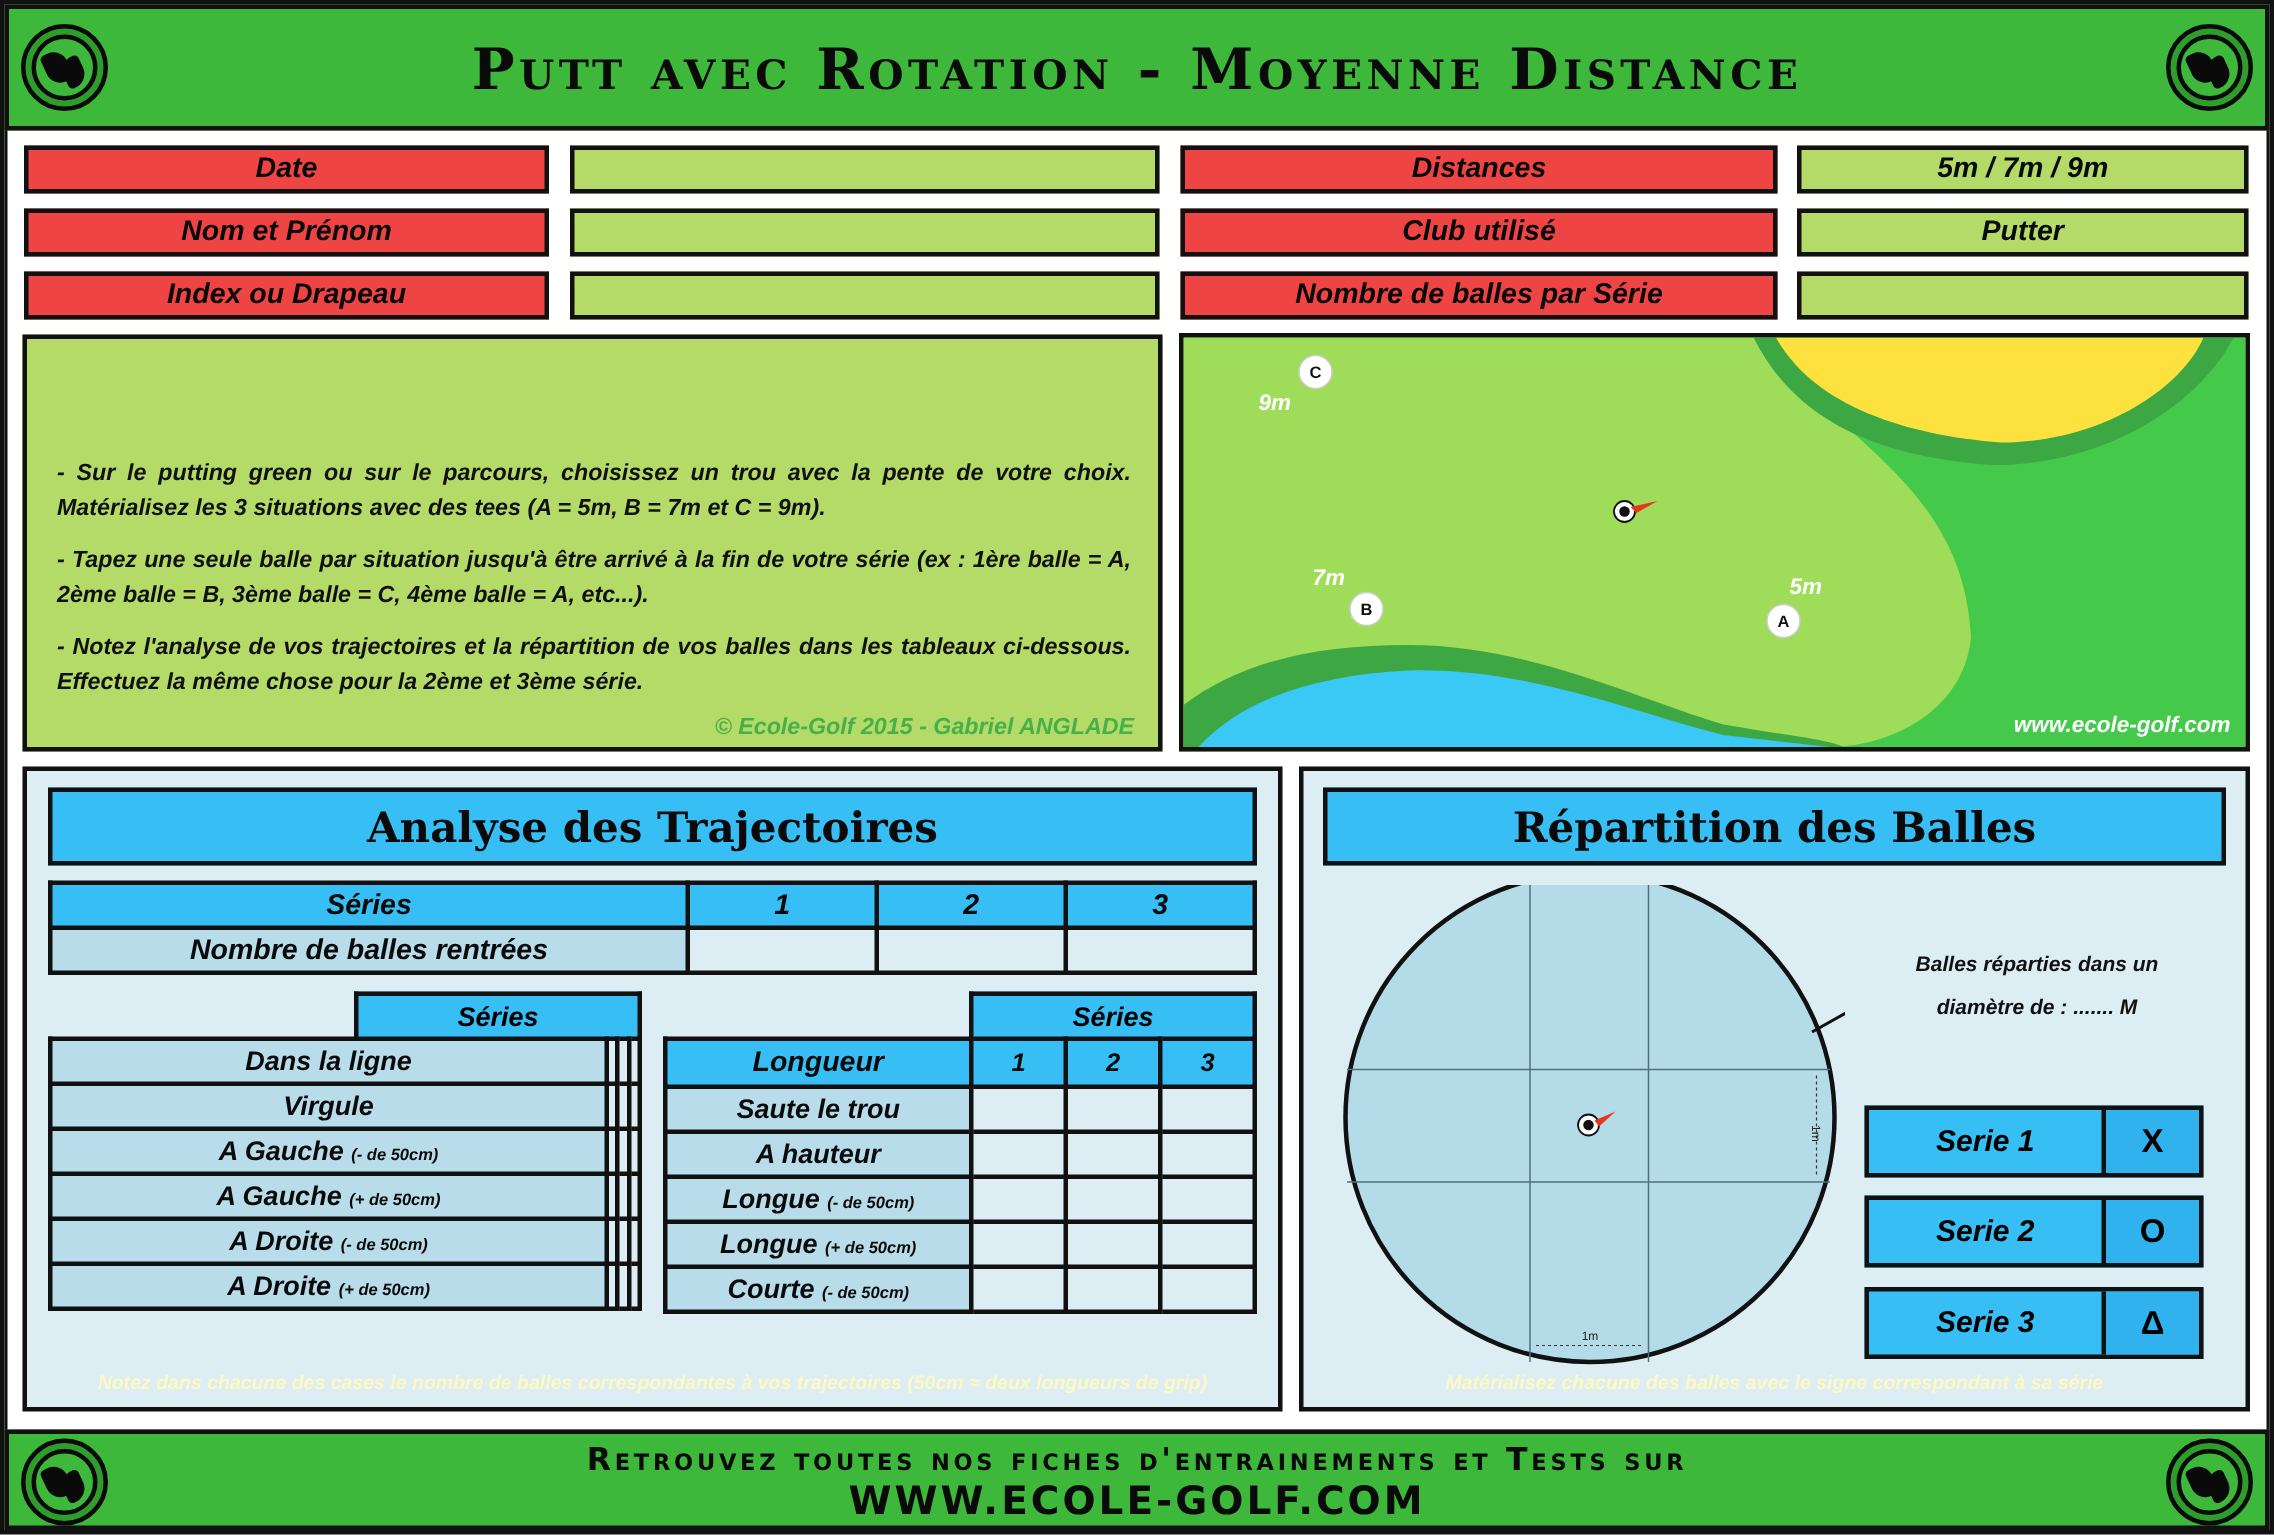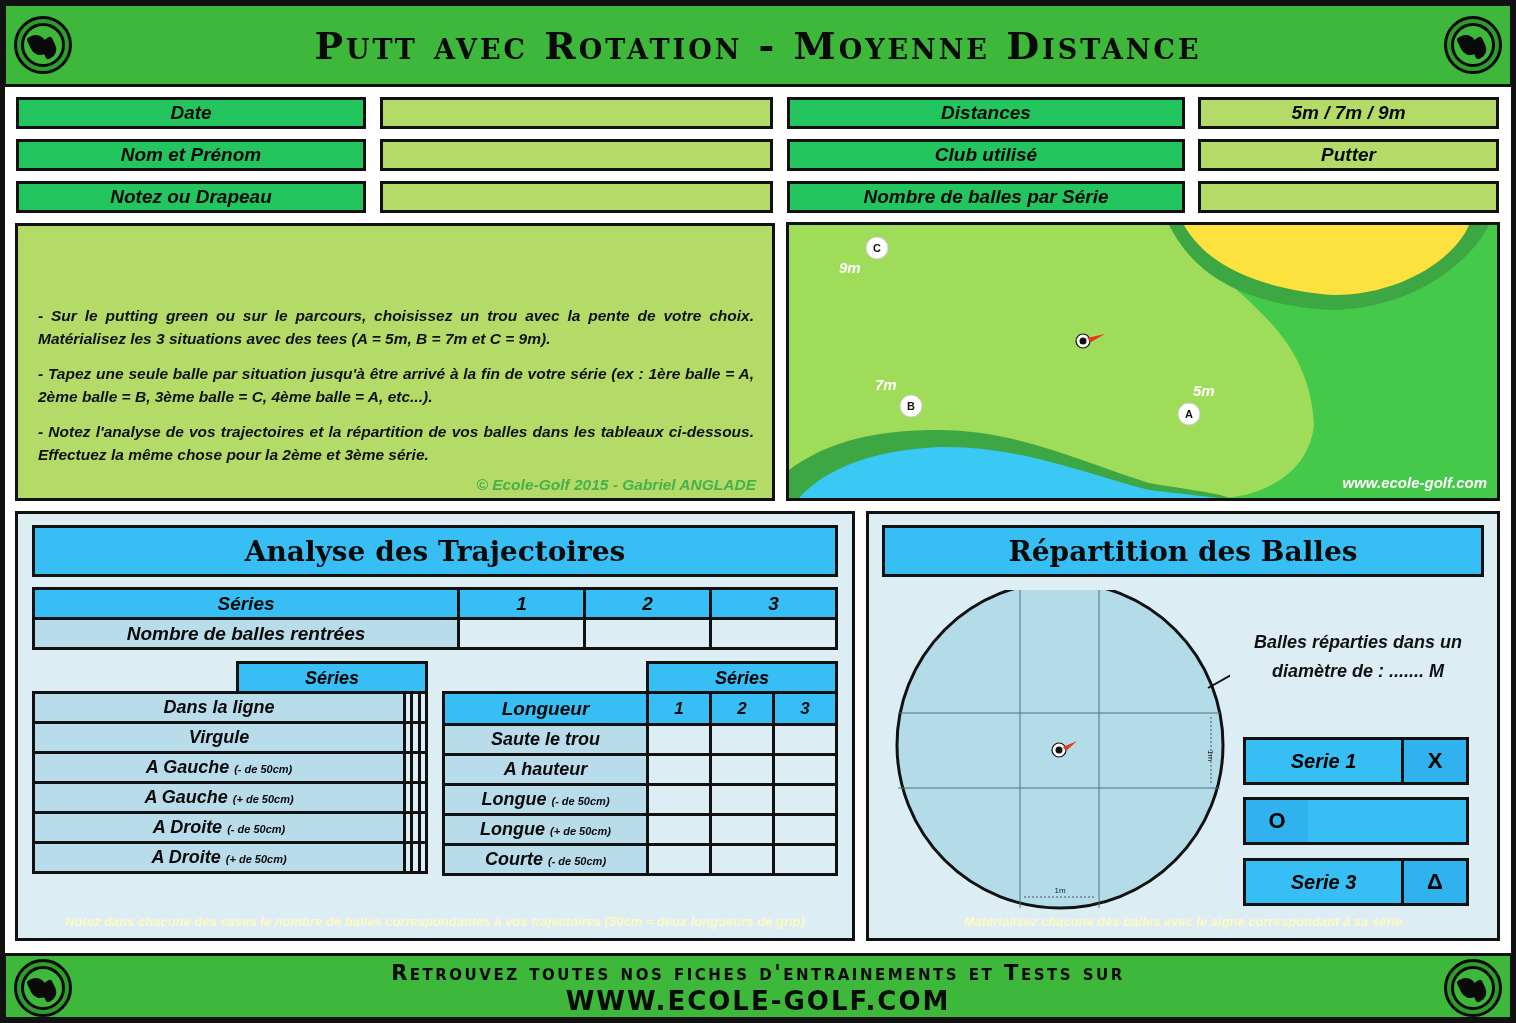--- a/index.html
+++ b/index.html
@@ -15,21 +15,21 @@
   .footer-line1 { font-family: "DejaVu Sans", sans-serif; font-weight: bold; font-size: 21px; letter-spacing: 2.5px; font-variant: small-caps; color: #0a0a0a; line-height: 28px; }
   .footer-line2 { font-family: "DejaVu Sans", sans-serif; font-weight: bold; font-size: 26px; letter-spacing: 2px; color: #0a0a0a; line-height: 28px; }
 
   .logo { width: 58px; height: 58px; border-radius: 50%; border: 3px solid #0a0a0a; background: #2e9d2c; display: flex; align-items: center; justify-content: center; }
   .logo-inner { width: 44px; height: 44px; border-radius: 50%; border: 3px solid #0a0a0a; background: #3db83a; position: relative; overflow: hidden; }
   .logo-inner::before { content: ""; position: absolute; left: 6px; top: 8px; width: 16px; height: 22px; background: #0a0a0a; border-radius: 3px 10px 3px 10px; transform: rotate(-25deg); }
   .logo-inner::after { content: ""; position: absolute; right: 6px; top: 12px; width: 14px; height: 20px; background: #0a0a0a; border-radius: 10px 3px 10px 3px; transform: rotate(-25deg); }
 
   
   .field { height: 32px; border: 3px solid #111; display: flex; align-items: center; justify-content: center; font-weight: bold; font-style: italic; font-size: 19px; color: #0a0a0a; }
-  .field.dark { background: #22c55e; }
+  .field.dark { background: #ef4444; }
   .field.light { background: #b4db68; }
 
   
   .desc-panel { left: 15px; top: 223px; width: 760px; height: 278px; background: #b4db68; border: 3px solid #111; }
   .desc-title { left: 16px; top: 10px; width: 724px; height: 52px; background: #3db83a; border: 3px solid #111; display: flex; align-items: center; justify-content: center; font-family: "DejaVu Serif", serif; font-weight: 900; font-size: 28px; color: #0a0a0a; }
   .desc-text { left: 20px; width: 716px; font-style: italic; font-weight: bold; font-size: 15.5px; line-height: 23px; color: #111; text-align: justify; }
   .desc-copy { right: 16px; top: 250px; font-style: italic; font-weight: bold; font-size: 15.5px; color: #48b04a; }
 
   
   .map-panel { left: 786px; top: 222px; width: 714px; height: 279px; border: 3px solid #111; overflow: hidden; background: #9fdc5a; }
@@ -63,21 +63,21 @@
   <div class="header-title">Putt avec Rotation - Moyenne Distance</div>
   <div class="abs logo" style="right:8px;top:10px;">
       <div class="logo-inner"></div>
     </div>
 </div>
 
 <div class="abs field dark" style="left:16px;top:97px;width:350px;">Date</div>
 <div class="abs field light" style="left:380px;top:97px;width:393px;"></div>
 <div class="abs field dark" style="left:16px;top:139px;width:350px;">Nom et Prénom</div>
 <div class="abs field light" style="left:380px;top:139px;width:393px;"></div>
-<div class="abs field dark" style="left:16px;top:181px;width:350px;">Notez ou Drapeau</div>
+<div class="abs field dark" style="left:16px;top:181px;width:350px;">Index ou Drapeau</div>
 <div class="abs field light" style="left:380px;top:181px;width:393px;"></div>
 
 <div class="abs field dark" style="left:787px;top:97px;width:398px;">Distances</div>
 <div class="abs field light" style="left:1198px;top:97px;width:301px;">5m / 7m / 9m</div>
 <div class="abs field dark" style="left:787px;top:139px;width:398px;">Club utilisé</div>
 <div class="abs field light" style="left:1198px;top:139px;width:301px;">Putter</div>
 <div class="abs field dark" style="left:787px;top:181px;width:398px;">Nombre de balles par Série</div>
 <div class="abs field light" style="left:1198px;top:181px;width:301px;"></div>
 
 <div class="abs desc-panel">
@@ -236,30 +236,31 @@
   <text x="318" y="160" font-family="Liberation Sans, sans-serif" font-size="8" fill="#222" transform="rotate(90 318 160)">1m</text>
   <line x1="134" y1="307" x2="205" y2="307" stroke="#333" stroke-width="0.8" stroke-dasharray="2,2"></line>
   <text x="170" y="303" text-anchor="middle" font-family="Liberation Sans, sans-serif" font-size="8" fill="#222">1m</text>
 
   <circle cx="169" cy="160" r="7" fill="#fff" stroke="#111" stroke-width="1.2"></circle>
   <circle cx="169" cy="160" r="3.5" fill="#111"></circle>
   <path d="M173,157 L187,151 L176,161 Z" fill="#e8361a"></path>
 
   <line x1="318" y1="98" x2="350" y2="80" stroke="#111" stroke-width="2"></line>
 </svg>
-<div class="abs" style="left:1240px;top:628px;width:236px;text-align:center;font-weight:bold;font-style:italic;font-size:18px;line-height:29px;color:#111;">
+<div class="abs" style="left:1240px;top:628px;width:236px;text-align:center;font-weight:bold;font-style:italic;font-size:14px;line-height:29px;color:#111;">
   <div>Balles réparties dans un</div>
   <div>diamètre de : ....... M</div>
 </div>
 
 <div class="abs serie-row" style="left:1243px;top:737px;">
   <div class="serie-label">Serie 1</div>
   <div class="serie-symbol">X</div>
 </div>
 <div class="abs serie-row" style="left:1243px;top:797px;">
+  <div class="serie-label">Serie 2</div>
   <div class="serie-symbol">O</div>
 </div>
 <div class="abs serie-row" style="left:1243px;top:858px;">
   <div class="serie-label">Serie 3</div>
   <div class="serie-symbol">Δ</div>
 </div>
 
 <div class="abs note" style="left:866px;top:914px;width:634px;text-align:center;">Matérialisez chacune des balles avec le signe correspondant à sa série</div>
 
 <div class="abs bar footer">

